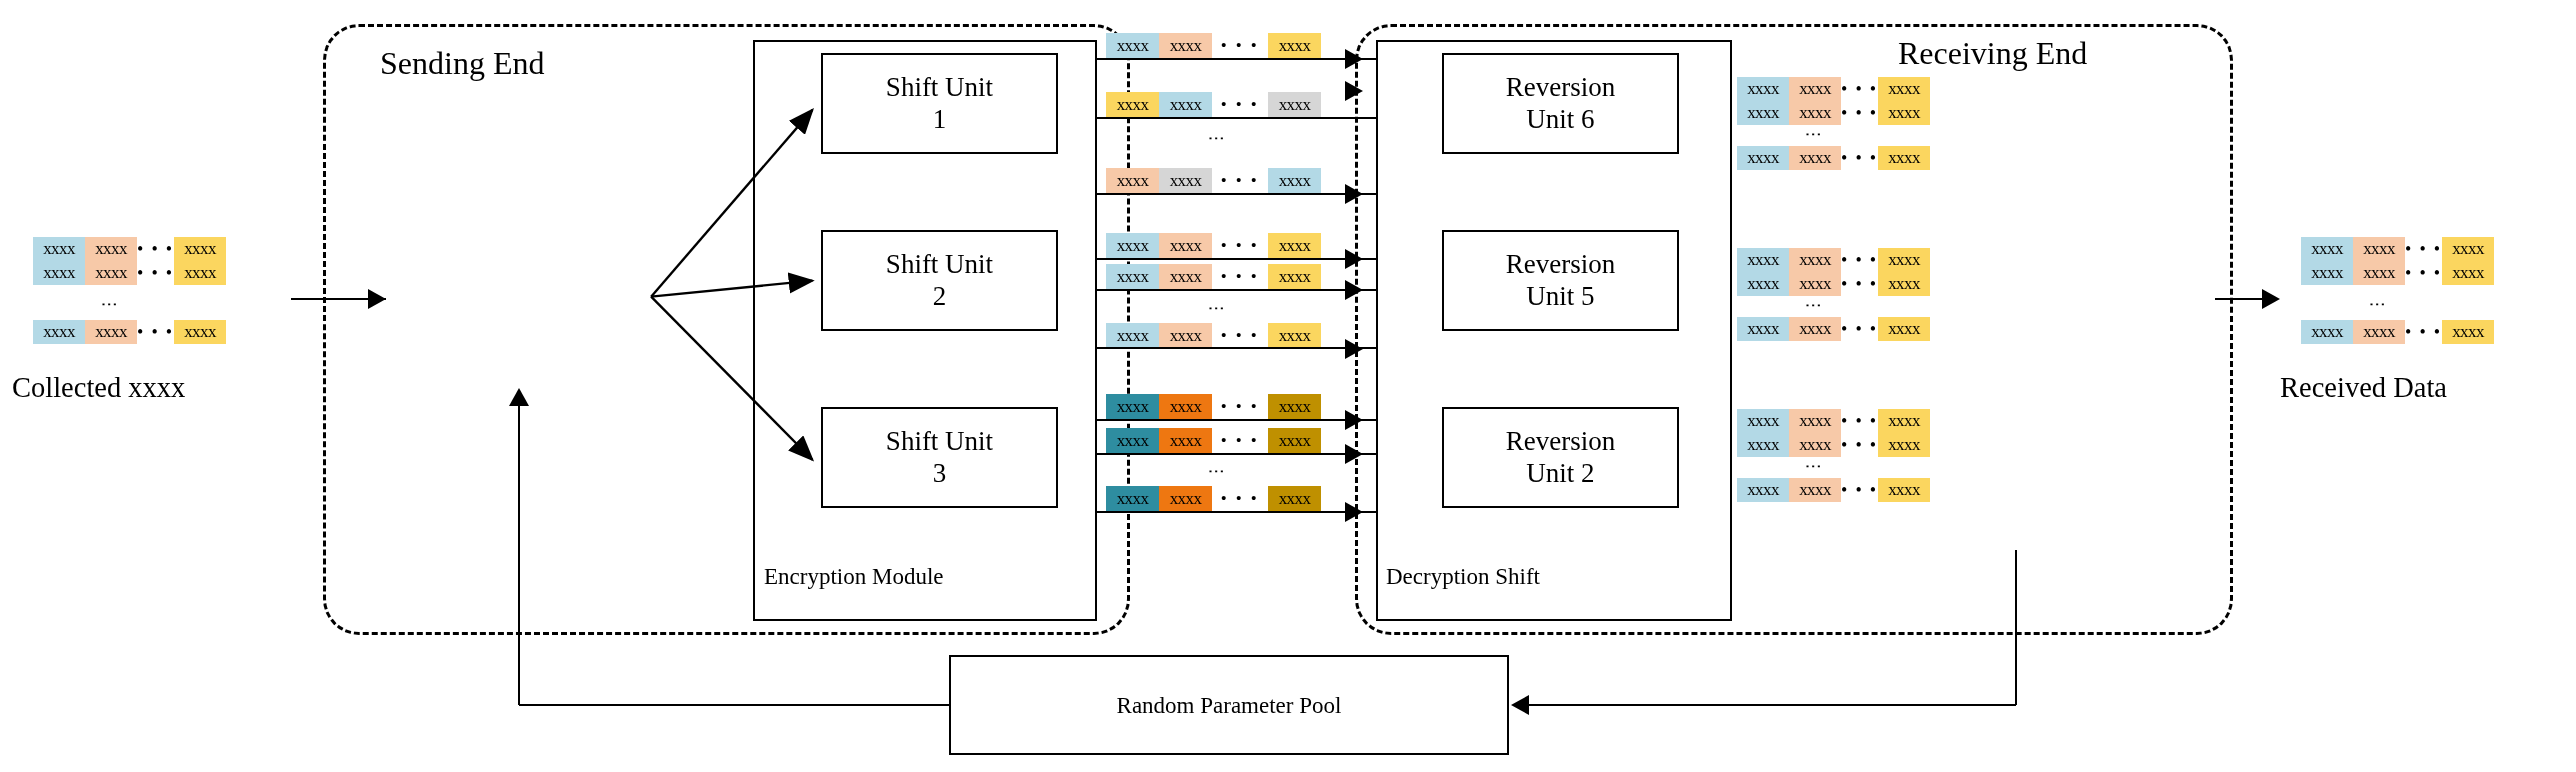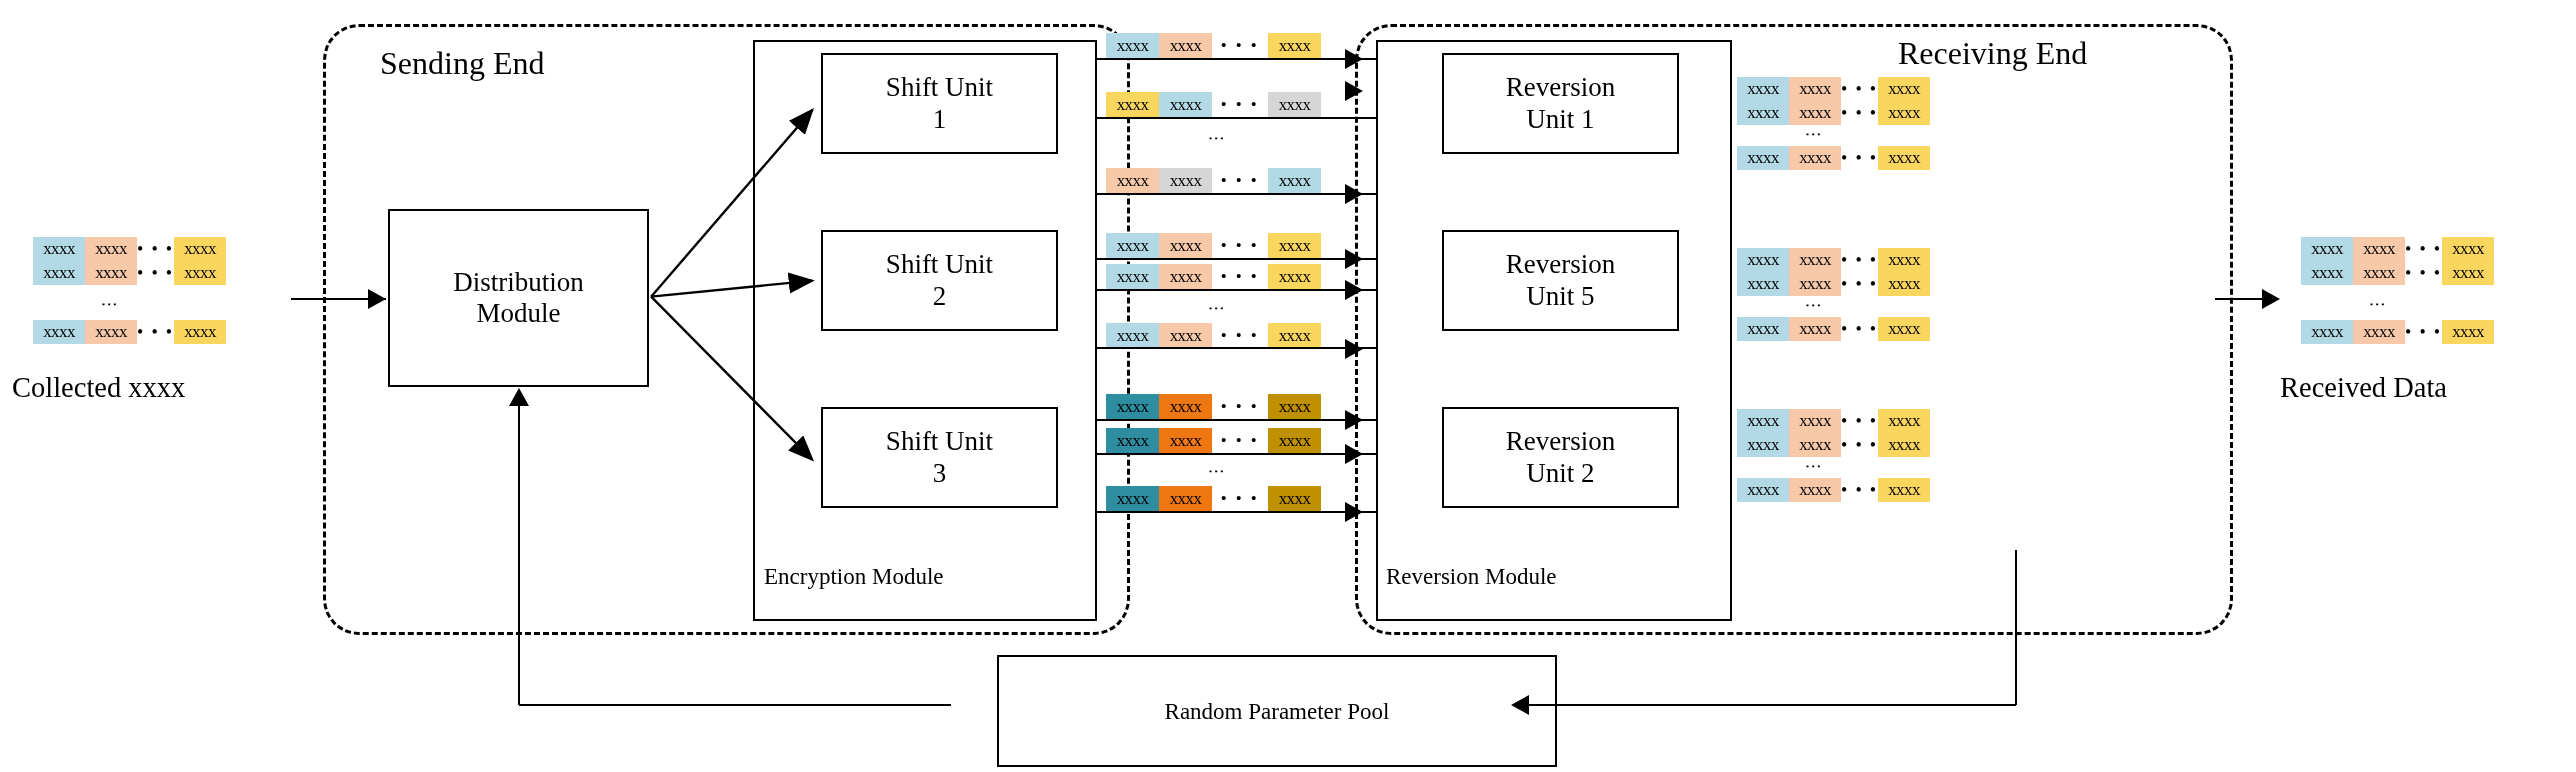--- a/index.html
+++ b/index.html
@@ -81,26 +81,20 @@
       <div class="cell" style="background:#f7c9a8">xxxx</div>
       <div class="dots-h">• • •</div>
       <div class="cell" style="background:#fbd65f">xxxx</div>
     </div>
   </div>
   <div class="abs caption" style="left:12px;top:374px;">Collected xxxx</div>
 
   <div class="abs hline" style="left:291px;top:298px;width:95px;"></div>
   <div class="arrowR" style="left:368px;top:289px;"></div>
 
-  <div class="abs box" style="left:388px;top:209px;width:261px;height:178px;">
-    <div class="unit-label">
-      <div>Distribution</div>
-      <div>Module</div>
-    </div>
-  </div>
 
   <div class="abs box" style="left:753px;top:40px;width:344px;height:581px;display:block;"></div>
   <div class="abs module-label" style="left:764px;top:565px;">Encryption Module</div>
 
   <div class="abs box" style="left:821px;top:53px;width:237px;height:101px;">
     <div class="unit-label">
       <div>Shift Unit</div>
       <div>1</div>
     </div>
   </div>
@@ -111,26 +105,26 @@
     </div>
   </div>
   <div class="abs box" style="left:821px;top:407px;width:237px;height:101px;">
     <div class="unit-label">
       <div>Shift Unit</div>
       <div>3</div>
     </div>
   </div>
 
   <div class="abs box" style="left:1376px;top:40px;width:356px;height:581px;display:block;"></div>
-  <div class="abs module-label" style="left:1386px;top:565px;">Reversion Module</div>
+  <div class="abs module-label" style="left:1386px;top:565px;">Decryption Shift</div>
 
   <div class="abs box" style="left:1442px;top:53px;width:237px;height:101px;">
     <div class="unit-label">
       <div>Reversion</div>
-      <div>Unit 1</div>
+      <div>Unit 6</div>
     </div>
   </div>
   <div class="abs box" style="left:1442px;top:230px;width:237px;height:101px;">
     <div class="unit-label">
       <div>Reversion</div>
       <div>Unit 5</div>
     </div>
   </div>
   <div class="abs box" style="left:1442px;top:407px;width:237px;height:101px;">
     <div class="unit-label">
@@ -351,21 +345,21 @@
     <div style="height:4.7px"></div>
     <div class="cellrow">
       <div class="cell" style="background:#b3d9e6">xxxx</div>
       <div class="cell" style="background:#f7c9a8">xxxx</div>
       <div class="dots-h">• • •</div>
       <div class="cell" style="background:#fbd65f">xxxx</div>
     </div>
   </div>
   <div class="abs caption" style="left:2280px;top:374px;">Received Data</div>
 
-  <div class="abs box" style="left:949px;top:655px;width:560px;height:112px;margin-left:48px;">
+  <div class="abs box" style="left:949px;top:655px;width:560px;height:100px;">
     <div class="module-label">Random Parameter Pool</div>
   </div>
 
   <div class="abs hline" style="left:519px;top:704px;width:432px;"></div>
   <div class="abs vline" style="left:518px;top:406px;height:299px;"></div>
   <div class="arrowU" style="left:509px;top:388px;"></div>
 
   <div class="abs hline" style="left:1524px;top:704px;width:492px;"></div>
   <div class="abs vline" style="left:2015px;top:550px;height:155px;"></div>
   <div class="arrowL" style="left:1511px;top:695px;"></div>

